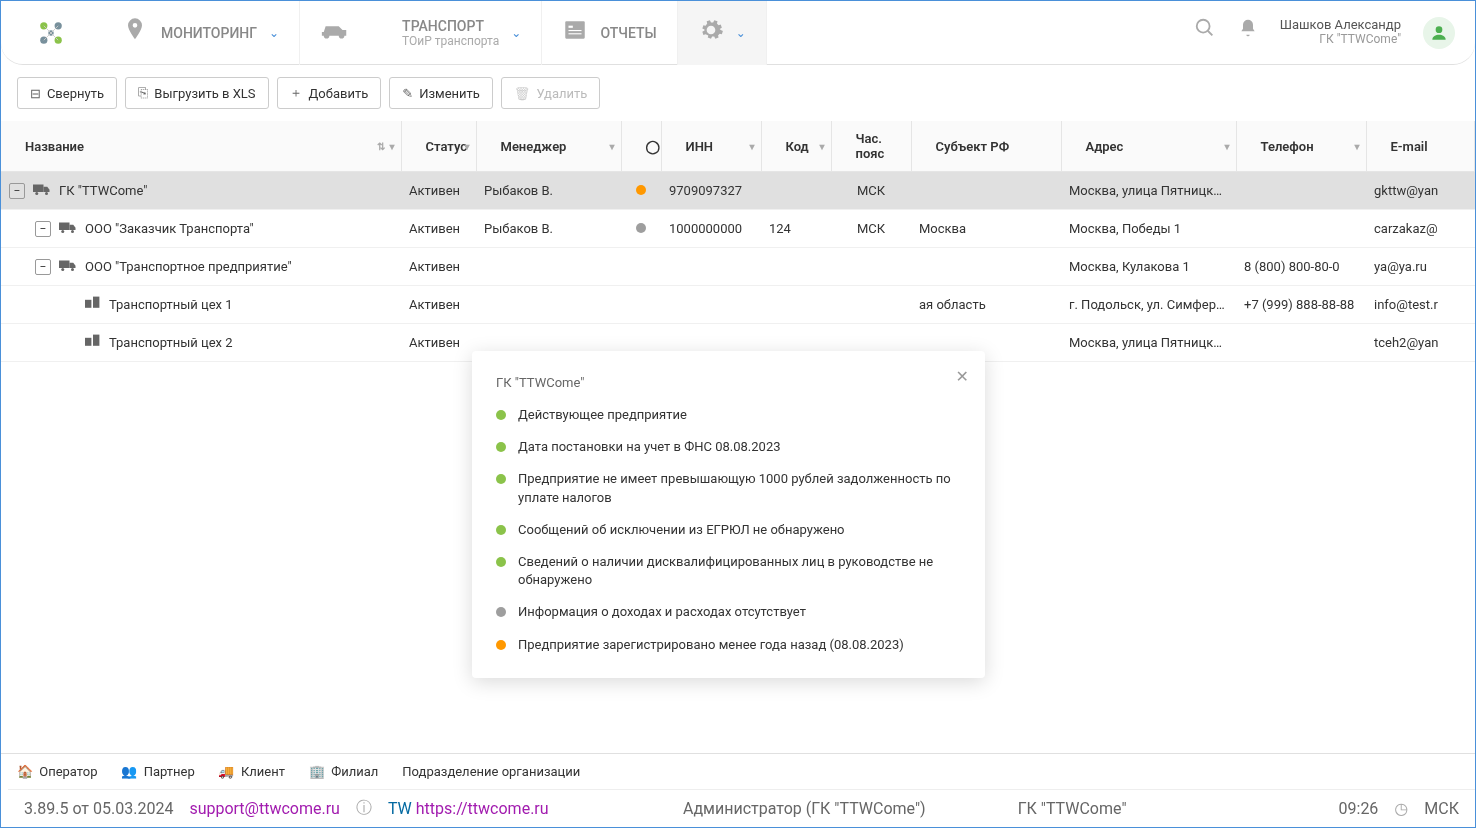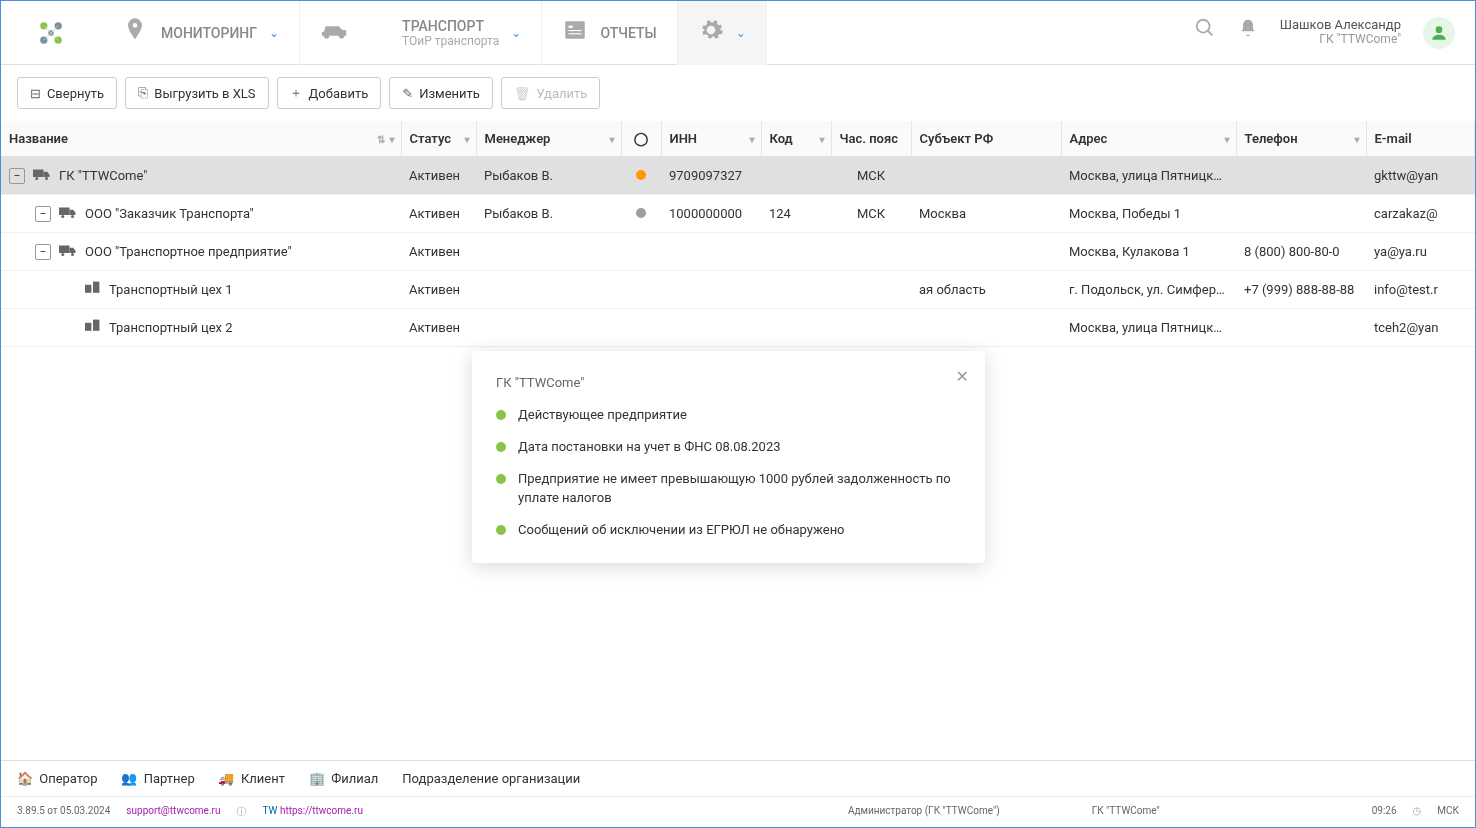--- a/index.html
+++ b/index.html
@@ -1,18 +1,18 @@
 <!DOCTYPE html>
 <html><head>
   <meta charset="utf-8">
   <style>
     * { margin: 0; padding: 0; box-sizing: border-box; font-family: -apple-system, BlinkMacSystemFont, "Segoe UI", Roboto, Arial, sans-serif; }
     body { background: #fff; color: #333; font-size: 14px; }
     .app { border: 1px solid #4a90d9; width: 1476px; height: 828px; display: flex; flex-direction: column; overflow: hidden; }
-    .header { height: 64px; display: flex; align-items: center; border-bottom: 1px solid #e0e0e0; }
+    .header { height: 64px; display: flex; align-items: center; border-bottom: 1px solid #e0e0e0; border-radius: 22px; }
     .logo { width: 100px; display: flex; align-items: center; justify-content: center; }
     .logo svg { width: 36px; height: 36px; }
     .nav-item { height: 64px; display: flex; align-items: center; padding: 0 20px; gap: 12px; color: #888; cursor: pointer; border-right: 1px solid #f0f0f0; }
     .nav-item.active { background: #f5f5f5; }
     .nav-icon { font-size: 24px; color: #aaa; }
     .nav-text { display: flex; flex-direction: column; margin-left: 40px; }
     .nav-title { font-size: 14px; color: #888; font-weight: 500; }
     .nav-subtitle { font-size: 12px; color: #aaa; }
     .chevron { color: #4a90d9; font-size: 12px; }
     .header-right { margin-left: auto; display: flex; align-items: flex-start; gap: 22px; padding-right: 20px; }
@@ -21,21 +21,21 @@
     .user-name { color: #555; }
     .user-company { color: #999; font-size: 12px; }
     .avatar-circle { width: 32px; height: 32px; border-radius: 50%; background: #e8f5e9; color: #4caf50; display: flex; align-items: center; justify-content: center; font-size: 18px; }
     .toolbar { padding: 12px 16px; display: flex; gap: 8px; }
     .btn { border: 1px solid #ccc; background: #fff; padding: 6px 12px; border-radius: 3px; font-size: 13px; cursor: pointer; display: inline-flex; align-items: center; gap: 6px; color: #333; }
     .btn:disabled { color: #bbb; cursor: not-allowed; }
     .btn .bicon { font-size: 13px; color: #666; }
     .btn:disabled .bicon { color: #ccc; }
     .table-wrap { flex: 1; overflow: auto; position: relative; }
     table { width: 100%; border-collapse: collapse; table-layout: fixed; }
-    th { text-align: left; padding: 10px 8px; font-weight: 600; font-size: 13px; color: #333; border-right: 1px solid #e5e5e5; border-bottom: 1px solid #e5e5e5; background: #fafafa; position: relative; }
+    th { text-align: left; padding: 10px 24px; font-weight: 600; font-size: 13px; color: #333; border-right: 1px solid #e5e5e5; border-bottom: 1px solid #e5e5e5; background: #fafafa; position: relative; }
     td { padding: 10px 8px; font-size: 13px; color: #333; border-bottom: 1px solid #f0f0f0; white-space: nowrap; overflow: hidden; text-overflow: ellipsis; }
     tr.selected td { background: #e0e0e0; }
     .th-controls { position: absolute; right: 6px; top: 50%; transform: translateY(-50%); display: flex; gap: 4px; }
     .sort-icon, .filter-icon { font-size: 10px; color: #aaa; cursor: pointer; }
     .tree-cell { display: flex; align-items: center; gap: 8px; }
     .tree-toggle { width: 16px; height: 16px; border: 1px solid #999; border-radius: 2px; display: flex; align-items: center; justify-content: center; font-size: 12px; cursor: pointer; flex-shrink: 0; line-height: 1; }
     .tree-spacer { width: 16px; flex-shrink: 0; }
     .row-icon { color: #666; font-size: 14px; flex-shrink: 0; }
     .status-dot { width: 10px; height: 10px; border-radius: 50%; display: inline-block; }
     .dot-orange { background: #ff9800; }
@@ -44,21 +44,21 @@
     .popup { position: absolute; top: 230px; left: 471px; width: 513px; background: #fff; border-radius: 4px; box-shadow: 0 4px 20px rgba(0,0,0,0.15); padding: 24px; z-index: 100; }
     .popup-title { font-size: 15px; font-weight: 600; margin-bottom: 12px; }
     .popup-close { position: absolute; top: 16px; right: 16px; color: #999; font-size: 16px; cursor: pointer; }
     .popup-subtitle { font-size: 13px; color: #666; margin-bottom: 16px; }
     .popup-item { display: flex; align-items: flex-start; gap: 12px; margin-bottom: 14px; font-size: 13px; line-height: 1.4; }
     .popup-item:last-child { margin-bottom: 0; }
     .popup-dot { width: 10px; height: 10px; border-radius: 50%; flex-shrink: 0; margin-top: 4px; }
     .legend-bar { border-top: 1px solid #e0e0e0; padding: 10px 16px; display: flex; gap: 24px; font-size: 13px; }
     .legend-item { display: flex; align-items: center; gap: 6px; }
     .legend-item .licon { color: #666; }
-    .footer { display: flex; align-items: flex-start; padding: 8px 16px; font-size: 10px; color: #666; gap: 16px; border-top: 1px solid #eee; }
+    .footer { display: flex; align-items: center; padding: 8px 16px; font-size: 16px; color: #666; gap: 16px; border-top: 1px solid #eee; margin-left: 7px; }
     .footer a { color: #a21caf; text-decoration: none; }
     .footer-spacer { flex: 1; }
     .th-clock { text-align: center; }
   </style>
 </head>
 <body>
 
 <div class="app">
   <div class="header">
     <div class="logo">
@@ -338,20 +338,32 @@
             <span>Дата постановки на учет в ФНС 08.08.2023</span>
           </div>
           <div class="popup-item">
             <span class="popup-dot dot-green"></span>
             <span>Предприятие не имеет превышающую 1000 рублей задолженность по уплате налогов</span>
           </div>
           <div class="popup-item">
             <span class="popup-dot dot-green"></span>
             <span>Сообщений об исключении из ЕГРЮЛ не обнаружено</span>
           </div>
+          <div class="popup-item">
+            <span class="popup-dot dot-green"></span>
+            <span>Сведений о наличии дисквалифицированных лиц в руководстве не обнаружено</span>
+          </div>
+          <div class="popup-item">
+            <span class="popup-dot dot-gray"></span>
+            <span>Информация о доходах и расходах отсутствует</span>
+          </div>
+          <div class="popup-item">
+            <span class="popup-dot dot-orange"></span>
+            <span>Предприятие зарегистрировано менее года назад (08.08.2023)</span>
+          </div>
         </div>
     </div>
   </div>
 
   <div class="legend-bar">
     <div class="legend-item">
         <span class="licon">🏠</span>
         <span>Оператор</span>
       </div>
     <div class="legend-item">

